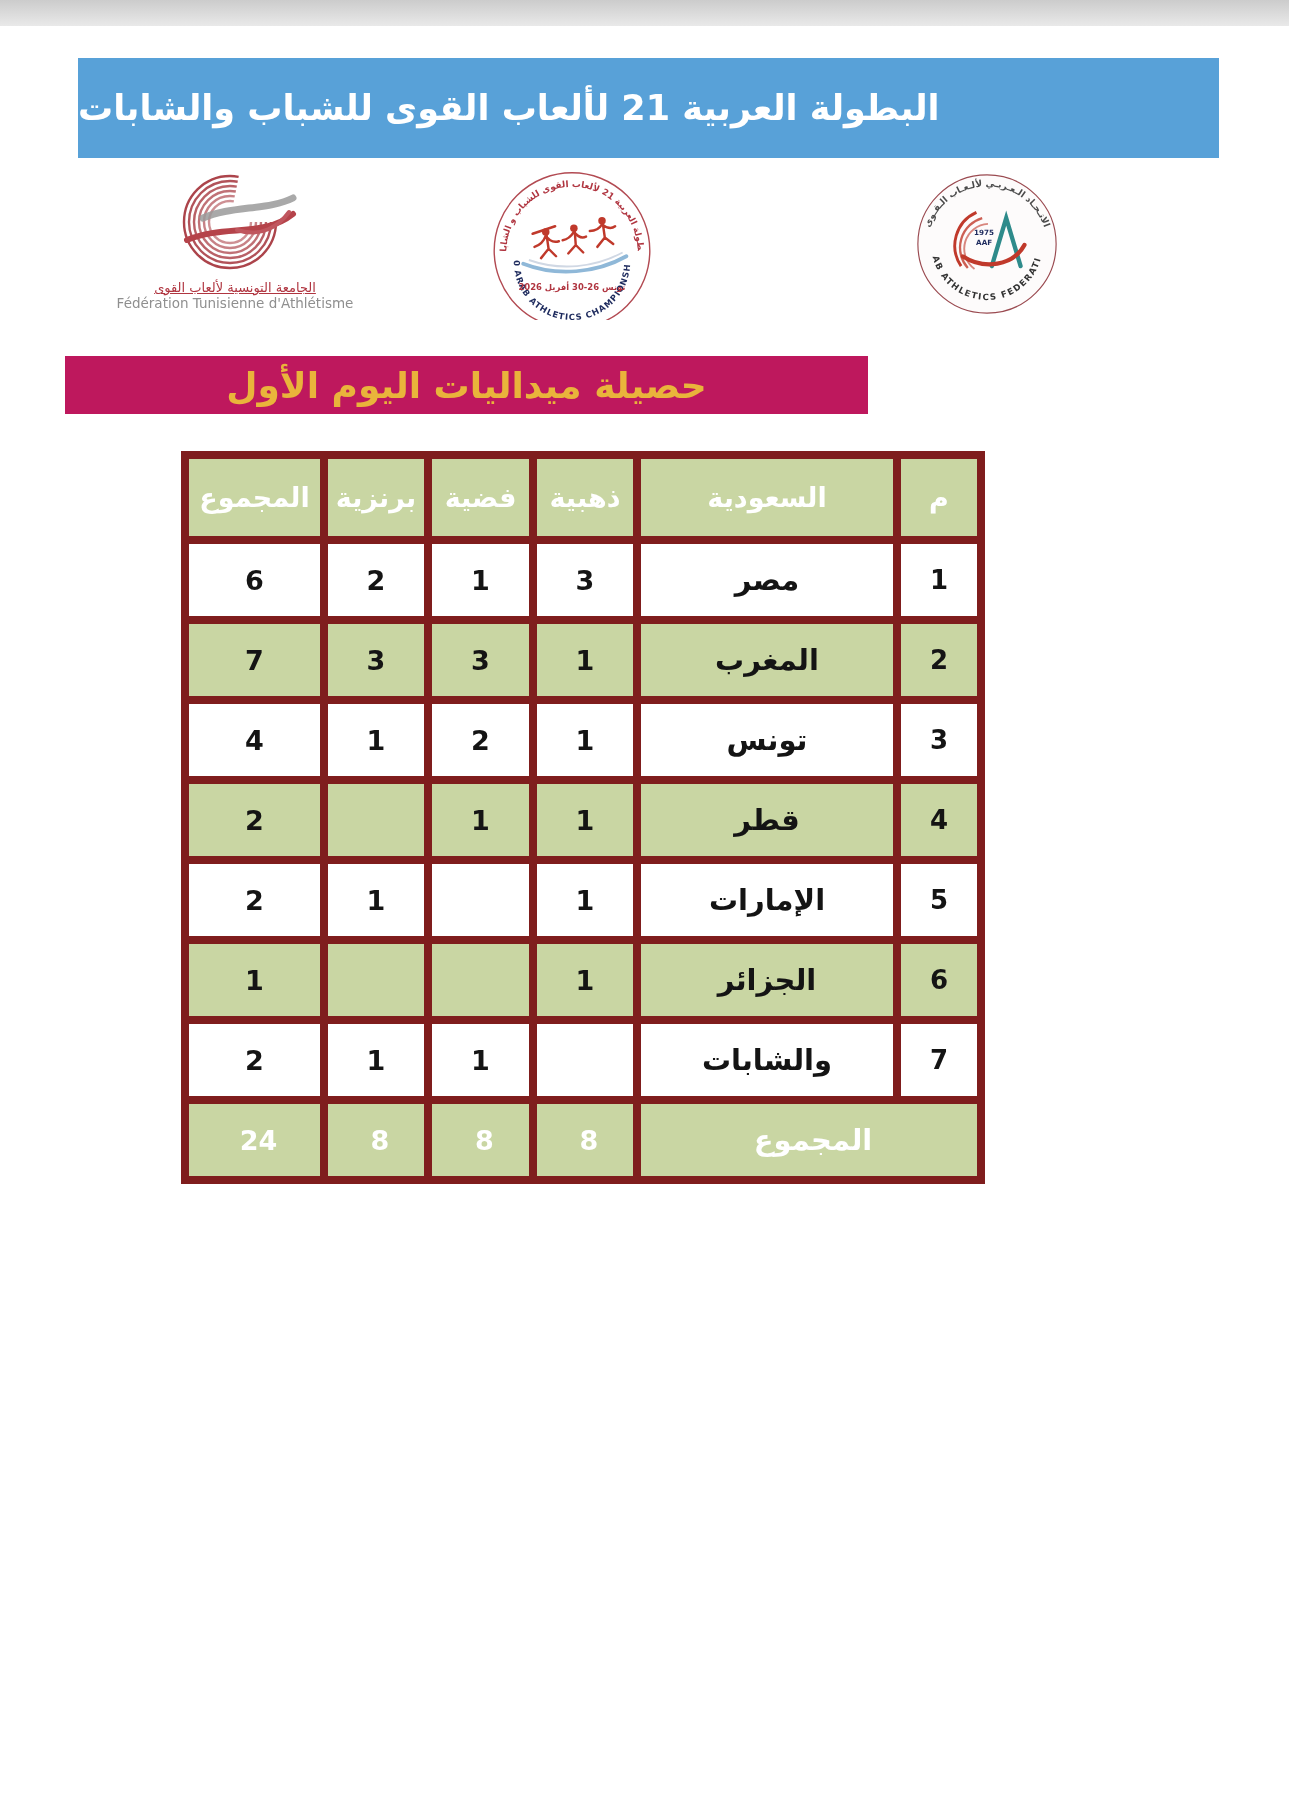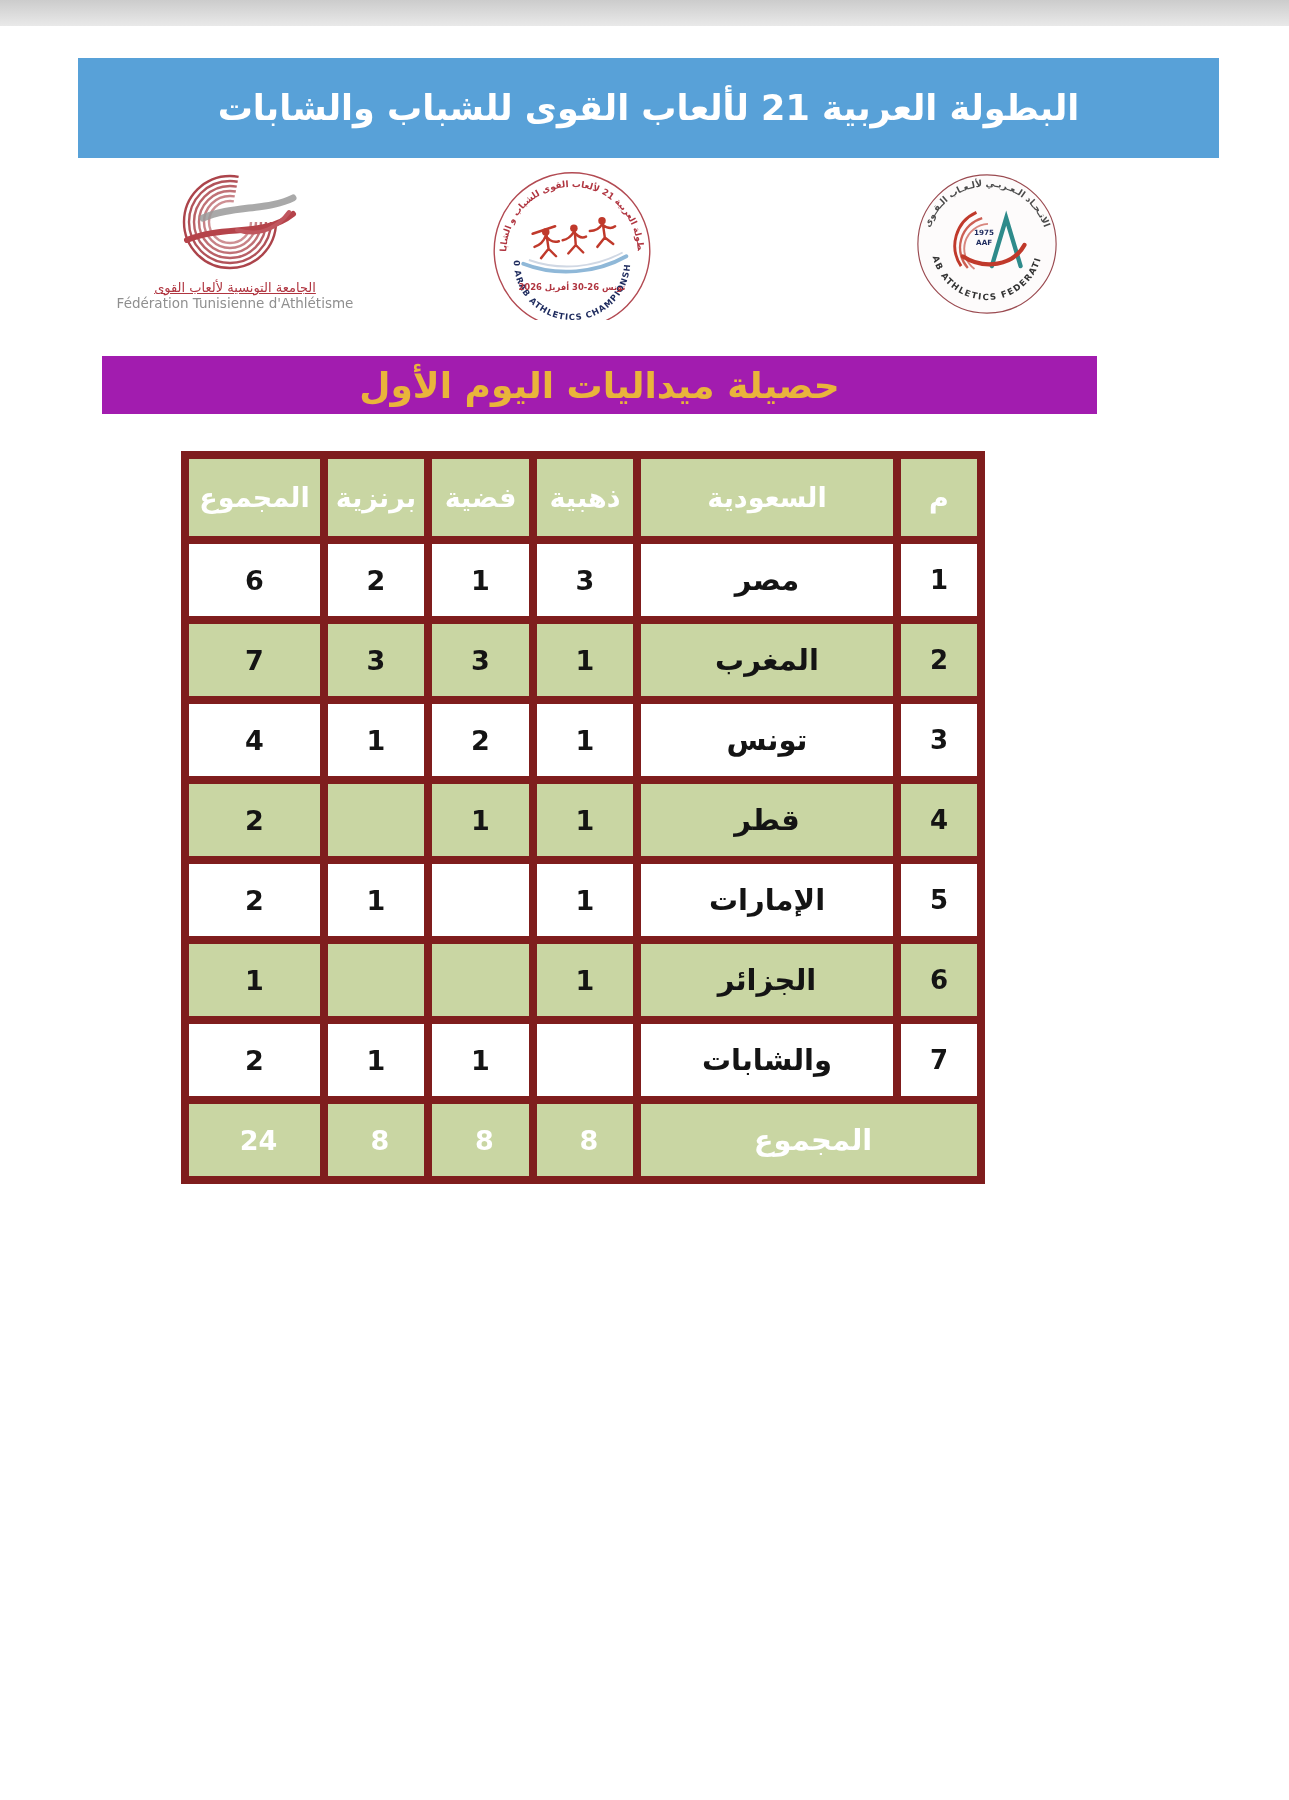--- a/index.html
+++ b/index.html
@@ -6,36 +6,36 @@
   html, body { width: 1289px; height: 1800px; background: #ffffff;
     font-family: "DejaVu Sans", sans-serif; overflow: hidden; }
 
   .scan-strip { height: 26px; width: 100%;
     background: linear-gradient(#cccccc, #e9e9e9); }
 
   
   .title-banner { margin: 32px 70px 0 78px; height: 100px;
     background: #58a1d8; color: #ffffff; text-align: center;
     display: flex; flex-direction: column; justify-content: center;
-    gap: 5px; direction: rtl; }
+    gap: 5px; direction: rtl; align-items: flex-end; }
   .title-line1 { font-size: 35px; font-weight: bold; letter-spacing: .5px; }
   .title-line2 { font-size: 31px; font-weight: bold; }
 
   
   .logos-row { position: relative; height: 152px; margin-top: 10px; }
   .logo-left { position: absolute; left: 110px; top: 0; width: 250px;
     text-align: center; }
   .logo-left .caption-ar { font-size: 13px; color: #b03540; margin-top: -4px; text-decoration: underline; }
   .logo-left .caption-fr { font-size: 13.5px; color: #8f8f8f; }
   .logo-center { position: absolute; left: 486px; top: 2px; }
   .logo-right { position: absolute; left: 912px; top: 4px; }
 
   
-  .section-banner { margin: 36px 0 0 102px; width: 995px; height: 58px;
-    background: #a21caf; display: flex; align-items: center;
+  .section-banner { margin: 36px 0 0 65px; width: 803px; height: 58px;
+    background: #be185d; display: flex; align-items: center;
     justify-content: center; direction: rtl; }
   .section-banner span { color: #e9b43b; font-size: 36px; font-weight: bold; }
 
   
   .table-wrap { margin: 37px 0 0 181px; }
   table { border-collapse: collapse; width: 796px; direction: rtl;
     border: 3px solid #141414; table-layout: fixed; }
   th, td { border: 8px solid #7f1d1d; text-align: center; vertical-align: middle; }
   thead th { height: 85px; background: #c9d6a3; color: #ffffff;
     font-size: 27px; font-weight: bold; }

